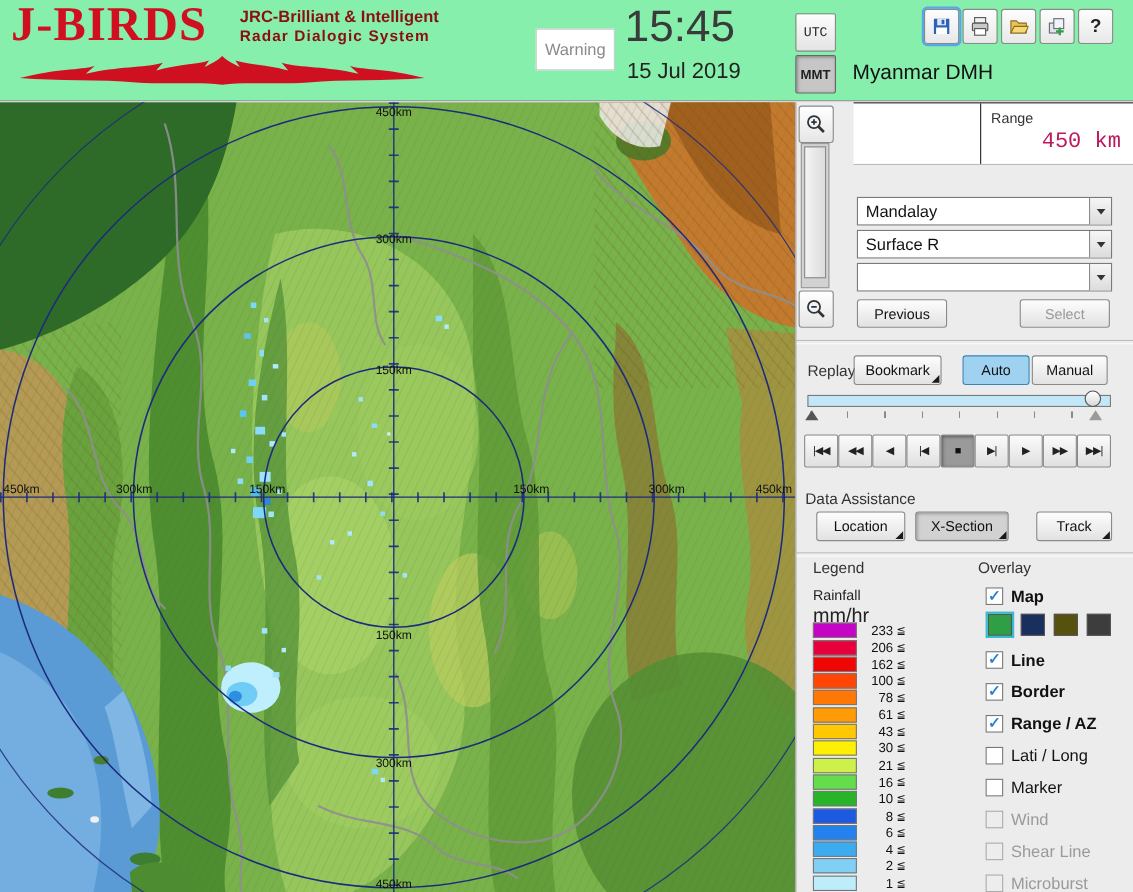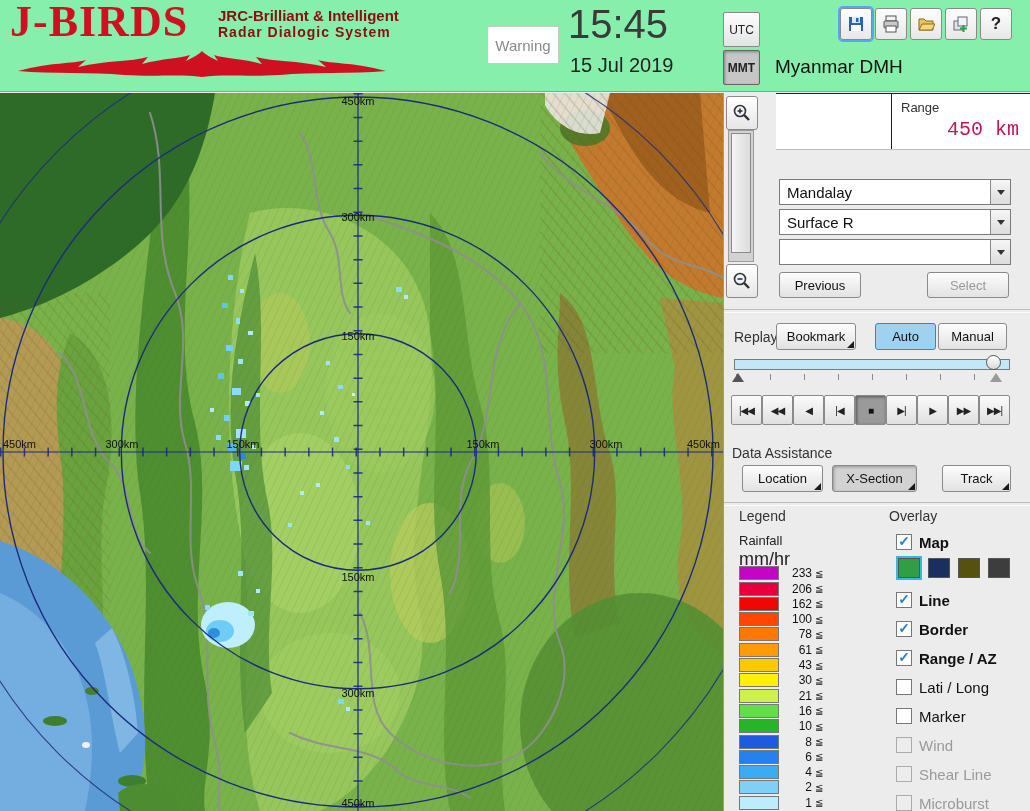--- a/index.html
+++ b/index.html
@@ -98,21 +98,21 @@
     <svg class="abs" style="left:12px;top:48px;" width="380" height="30" viewBox="0 0 380 30">
       <path d="M6,23 C40,14 60,16 74,12 L66,19 C96,12 118,14 136,9 L130,16 C152,10 166,11 178,7 L174,13 C182,9 186,7 190,3 C194,7 198,9 206,13 L202,7 C214,11 228,10 250,16 L244,9 C262,14 284,12 314,19 L306,12 C320,16 340,14 374,23 C340,26 300,24 268,27 C236,29 212,26 190,29 C168,26 144,29 112,27 C80,24 40,26 6,23 Z" fill="#cf1020"></path>
     </svg>
 
     <div class="warning-box">
       <span>Warning</span>
     </div>
     <div class="clock-time">15:45</div>
     <div class="clock-date">15 Jul 2019</div>
 
-    <div class="tzbtn" style="top:12px;">
+    <div class="tzbtn" style="top:12px;font-family:Liberation Mono, monospace;">
       <span>UTC</span>
     </div>
     <div class="tzbtn pressed" style="top:50px;">
       <span>MMT</span>
     </div>
 
     <div class="toolbtn focused" style="left:840px;">
       <svg width="18" height="18" viewBox="0 0 18 18">
         <path d="M2,2 h14 v14 h-14 z" fill="#2b62b8"></path>
         <rect x="5" y="2" width="8" height="6" fill="#dce8f8"></rect>

